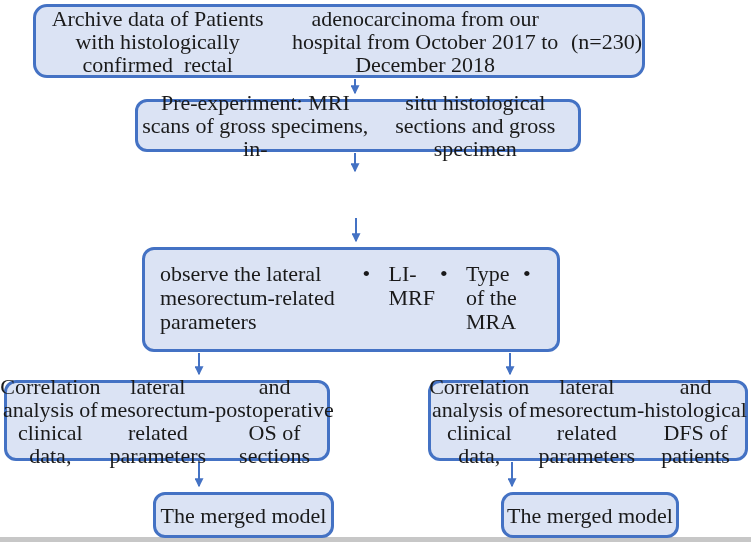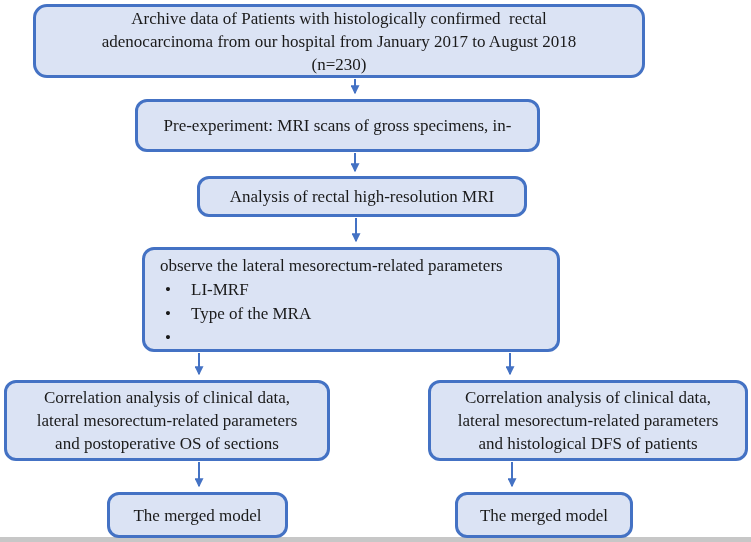--- a/index.html
+++ b/index.html
@@ -14,45 +14,45 @@
     overflow: hidden;
   }
 
   .box {
     position: absolute;
     box-sizing: border-box;
     background: var(--box-fill, #dbe3f4);
     border: 3px solid var(--box-border, #4472c4);
     border-radius: 12px;
     display: flex;
-    flex-direction: column;
+    flex-direction: row;
     align-items: center;
     justify-content: center;
     text-align: center;
-    font-size: 17px;
+    font-size: 22px;
     line-height: 23px;
   }
 
   .line { white-space: pre-wrap; }
 
   .box-params {
     align-items: stretch;
     justify-content: flex-start;
     text-align: left;
-    padding: 4px 8px 0 15px;
+    padding: 12px 8px 0 15px;
     line-height: 24px;
   }
   .param-row { display: flex; }
   .param-bullet {
     flex: 0 0 26px;
     width: 26px;
     margin-left: 5px;
   }
 
-  .box-small { line-height: 21px; }
+  .box-small { line-height: 21px; margin-left: 46px; }
 
   svg.arrows {
     position: absolute;
     left: 0; top: 0;
     pointer-events: none;
   }
   line.arrow { stroke: var(--arrow, #4472c4); stroke-width: 2; }
   .arrowhead { fill: var(--arrow, #4472c4); }
 
   .bottom-edge {
@@ -79,31 +79,29 @@
     <line class="arrow" x1="355" y1="153" x2="355" y2="171" marker-end="url(#ah)"></line>
     <line class="arrow" x1="356" y1="218" x2="356" y2="241" marker-end="url(#ah)"></line>
     <line class="arrow" x1="199" y1="353" x2="199" y2="374" marker-end="url(#ah)"></line>
     <line class="arrow" x1="510" y1="353" x2="510" y2="374" marker-end="url(#ah)"></line>
     <line class="arrow" x1="199" y1="462" x2="199" y2="486" marker-end="url(#ah)"></line>
     <line class="arrow" x1="512" y1="462" x2="512" y2="486" marker-end="url(#ah)"></line>
   </svg>
 
   <div class="box" style="left:33px; top:4px; width:612px; height:74px; border-radius:14px;">
     <div class="line">Archive data of Patients with histologically confirmed  rectal</div>
-    <div class="line">adenocarcinoma from our hospital from January 2017 to August 2018</div>
+    <div class="line">adenocarcinoma from our hospital from October 2017 to December 2018</div>
     <div class="line">(n=230)</div>
   </div>
 
-  <div class="box" style="left:135px; top:99px; width:405px; height:53px;">
+  <div class="box" style="left:135px; top:99px; width:446px; height:53px;">
     <div class="line">Pre-experiment: MRI scans of gross specimens, in-</div>
+    <div class="line">situ histological sections and gross specimen</div>
   </div>
 
-  <div class="box" style="left:197px; top:176px; width:330px; height:41px;">
-    <div class="line">Analysis of rectal high-resolution MRI</div>
-  </div>
 
   <div class="box box-params" style="left:142px; top:247px; width:418px; height:105px;">
     <div class="line">observe the lateral mesorectum-related parameters</div>
     <div class="param-row">
       <span class="param-bullet">•</span>
       <span class="line">LI-MRF</span>
     </div>
     <div class="param-row">
       <span class="param-bullet">•</span>
       <span class="line">Type of the MRA</span>

